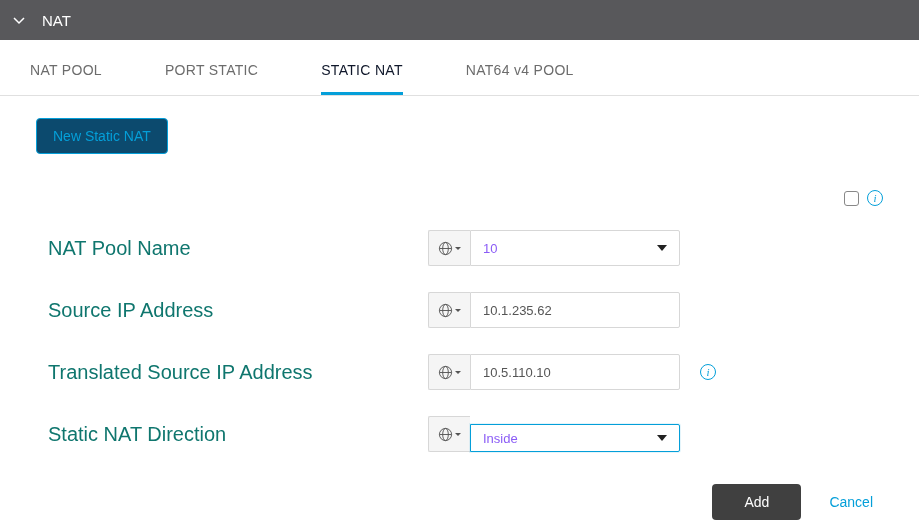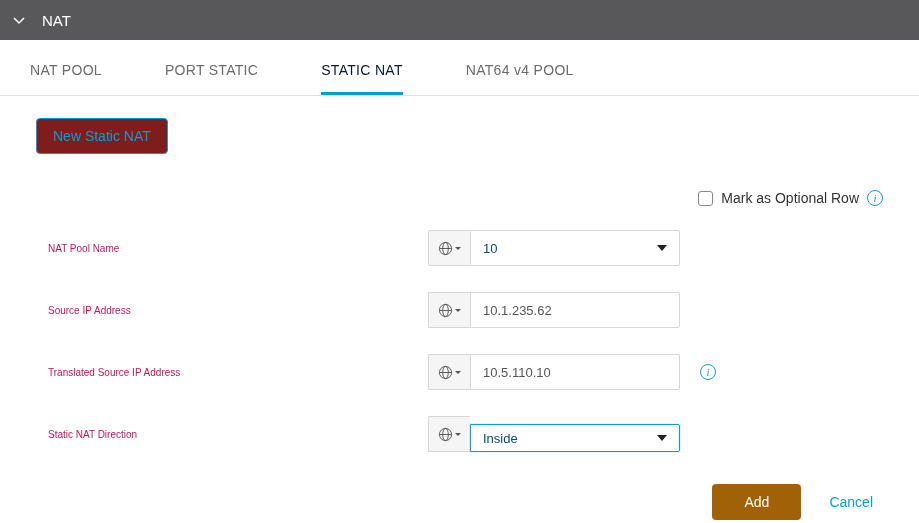--- a/index.html
+++ b/index.html
@@ -54,21 +54,21 @@
       color: #0f172a;
       border-bottom-color: #049fd9;
       font-weight: 500;
     }
     .content {
       padding: 22px 36px 0 36px;
     }
     .new-btn {
       border: 1px solid #049fd9;
       color: #049fd9;
-      background: #7f1d1d;
+      background: #0c4a6e;
       border-radius: 4px;
       padding: 9px 16px;
       font-size: 14px;
       cursor: pointer;
     }
     .optional-row {
       display: flex;
       justify-content: flex-end;
       align-items: center;
       gap: 8px;
@@ -106,22 +106,22 @@
       margin-top: 24px;
       padding-left: 12px;
     }
     .form-row {
       display: flex;
       align-items: center;
       margin-bottom: 26px;
     }
     .form-label {
       width: 380px;
-      font-size: 10px;
-      color: #be185d;
+      font-size: 20px;
+      color: #0f766e;
     }
     .input-group {
       display: flex;
       align-items: stretch;
       height: 36px;
     }
     .globe-btn {
       width: 42px;
       border: 1px solid #d7d7d7;
       background: #f5f5f5;
@@ -145,21 +145,21 @@
       border-top: 3px solid #555;
     }
     .field-box {
       width: 210px;
       border: 1px solid #d7d7d7;
       background: #fff;
       display: flex;
       align-items: center;
       padding: 0 12px;
       font-size: 13px;
-      color: #0c4a6e;
+      color: #8b5cf6;
       border-radius: 0 2px 2px 0;
       justify-content: space-between;
     }
     .field-box.text-input {
       color: #555;
     }
     .field-box.dropdown {
       justify-content: space-between;
       cursor: pointer;
     }
@@ -179,21 +179,21 @@
       margin-left: 20px;
     }
     .footer-actions {
       display: flex;
       justify-content: flex-end;
       align-items: center;
       gap: 28px;
       padding: 6px 36px 0 0;
     }
     .add-btn {
-      background: #a16207;
+      background: #404040;
       color: #fff;
       border: none;
       border-radius: 4px;
       padding: 10px 32px;
       font-size: 14px;
       cursor: pointer;
     }
     .cancel-link {
       color: #049fd9;
       font-size: 14px;
@@ -223,21 +223,20 @@
     <div class="tab active">STATIC NAT</div>
     <div class="tab">NAT64 v4 POOL</div>
   </div>
 </div>
 
 <div class="content">
   <button class="new-btn">New Static NAT</button>
 
   <div class="optional-row">
     <div class="optional-checkbox"></div>
-    <span class="optional-label">Mark as Optional Row</span>
     <span class="info-icon">i</span>
   </div>
 
   <div class="form-rows">
 
     <div class="form-row">
       <div class="form-label">NAT Pool Name</div>
       <div class="input-group">
         <div class="globe-btn">
           <svg class="globe-svg" viewBox="0 0 16 16">

